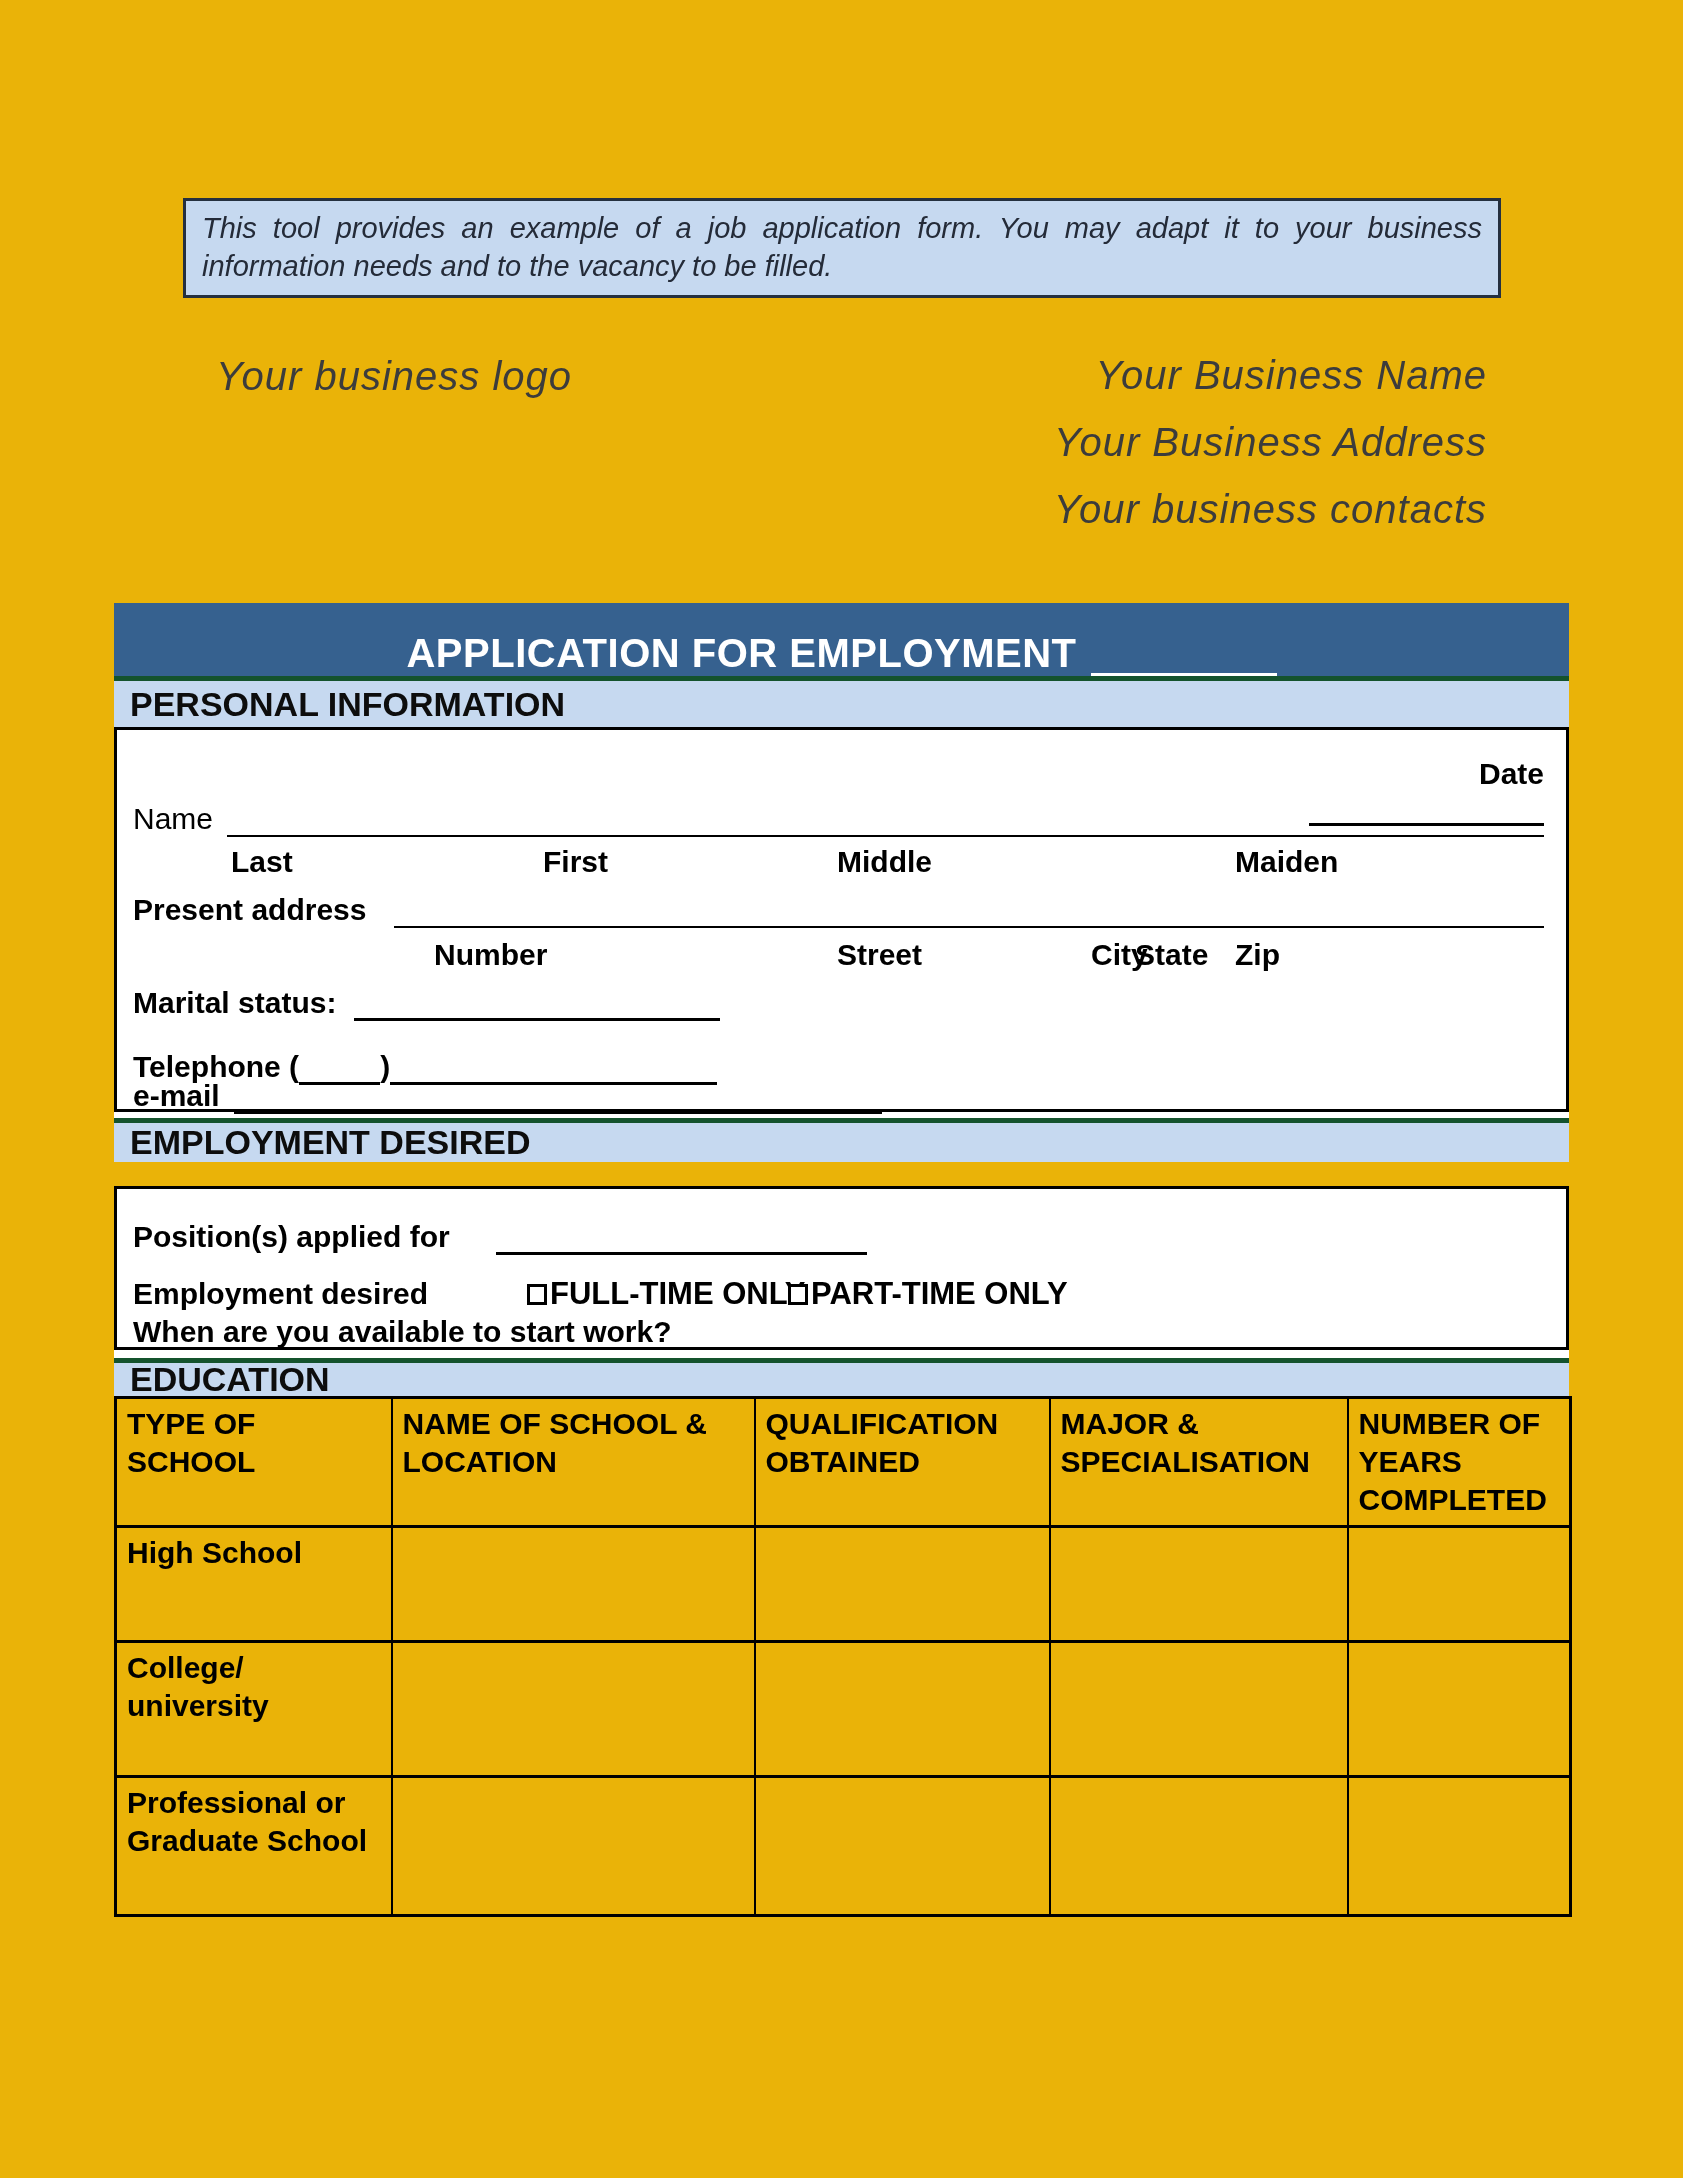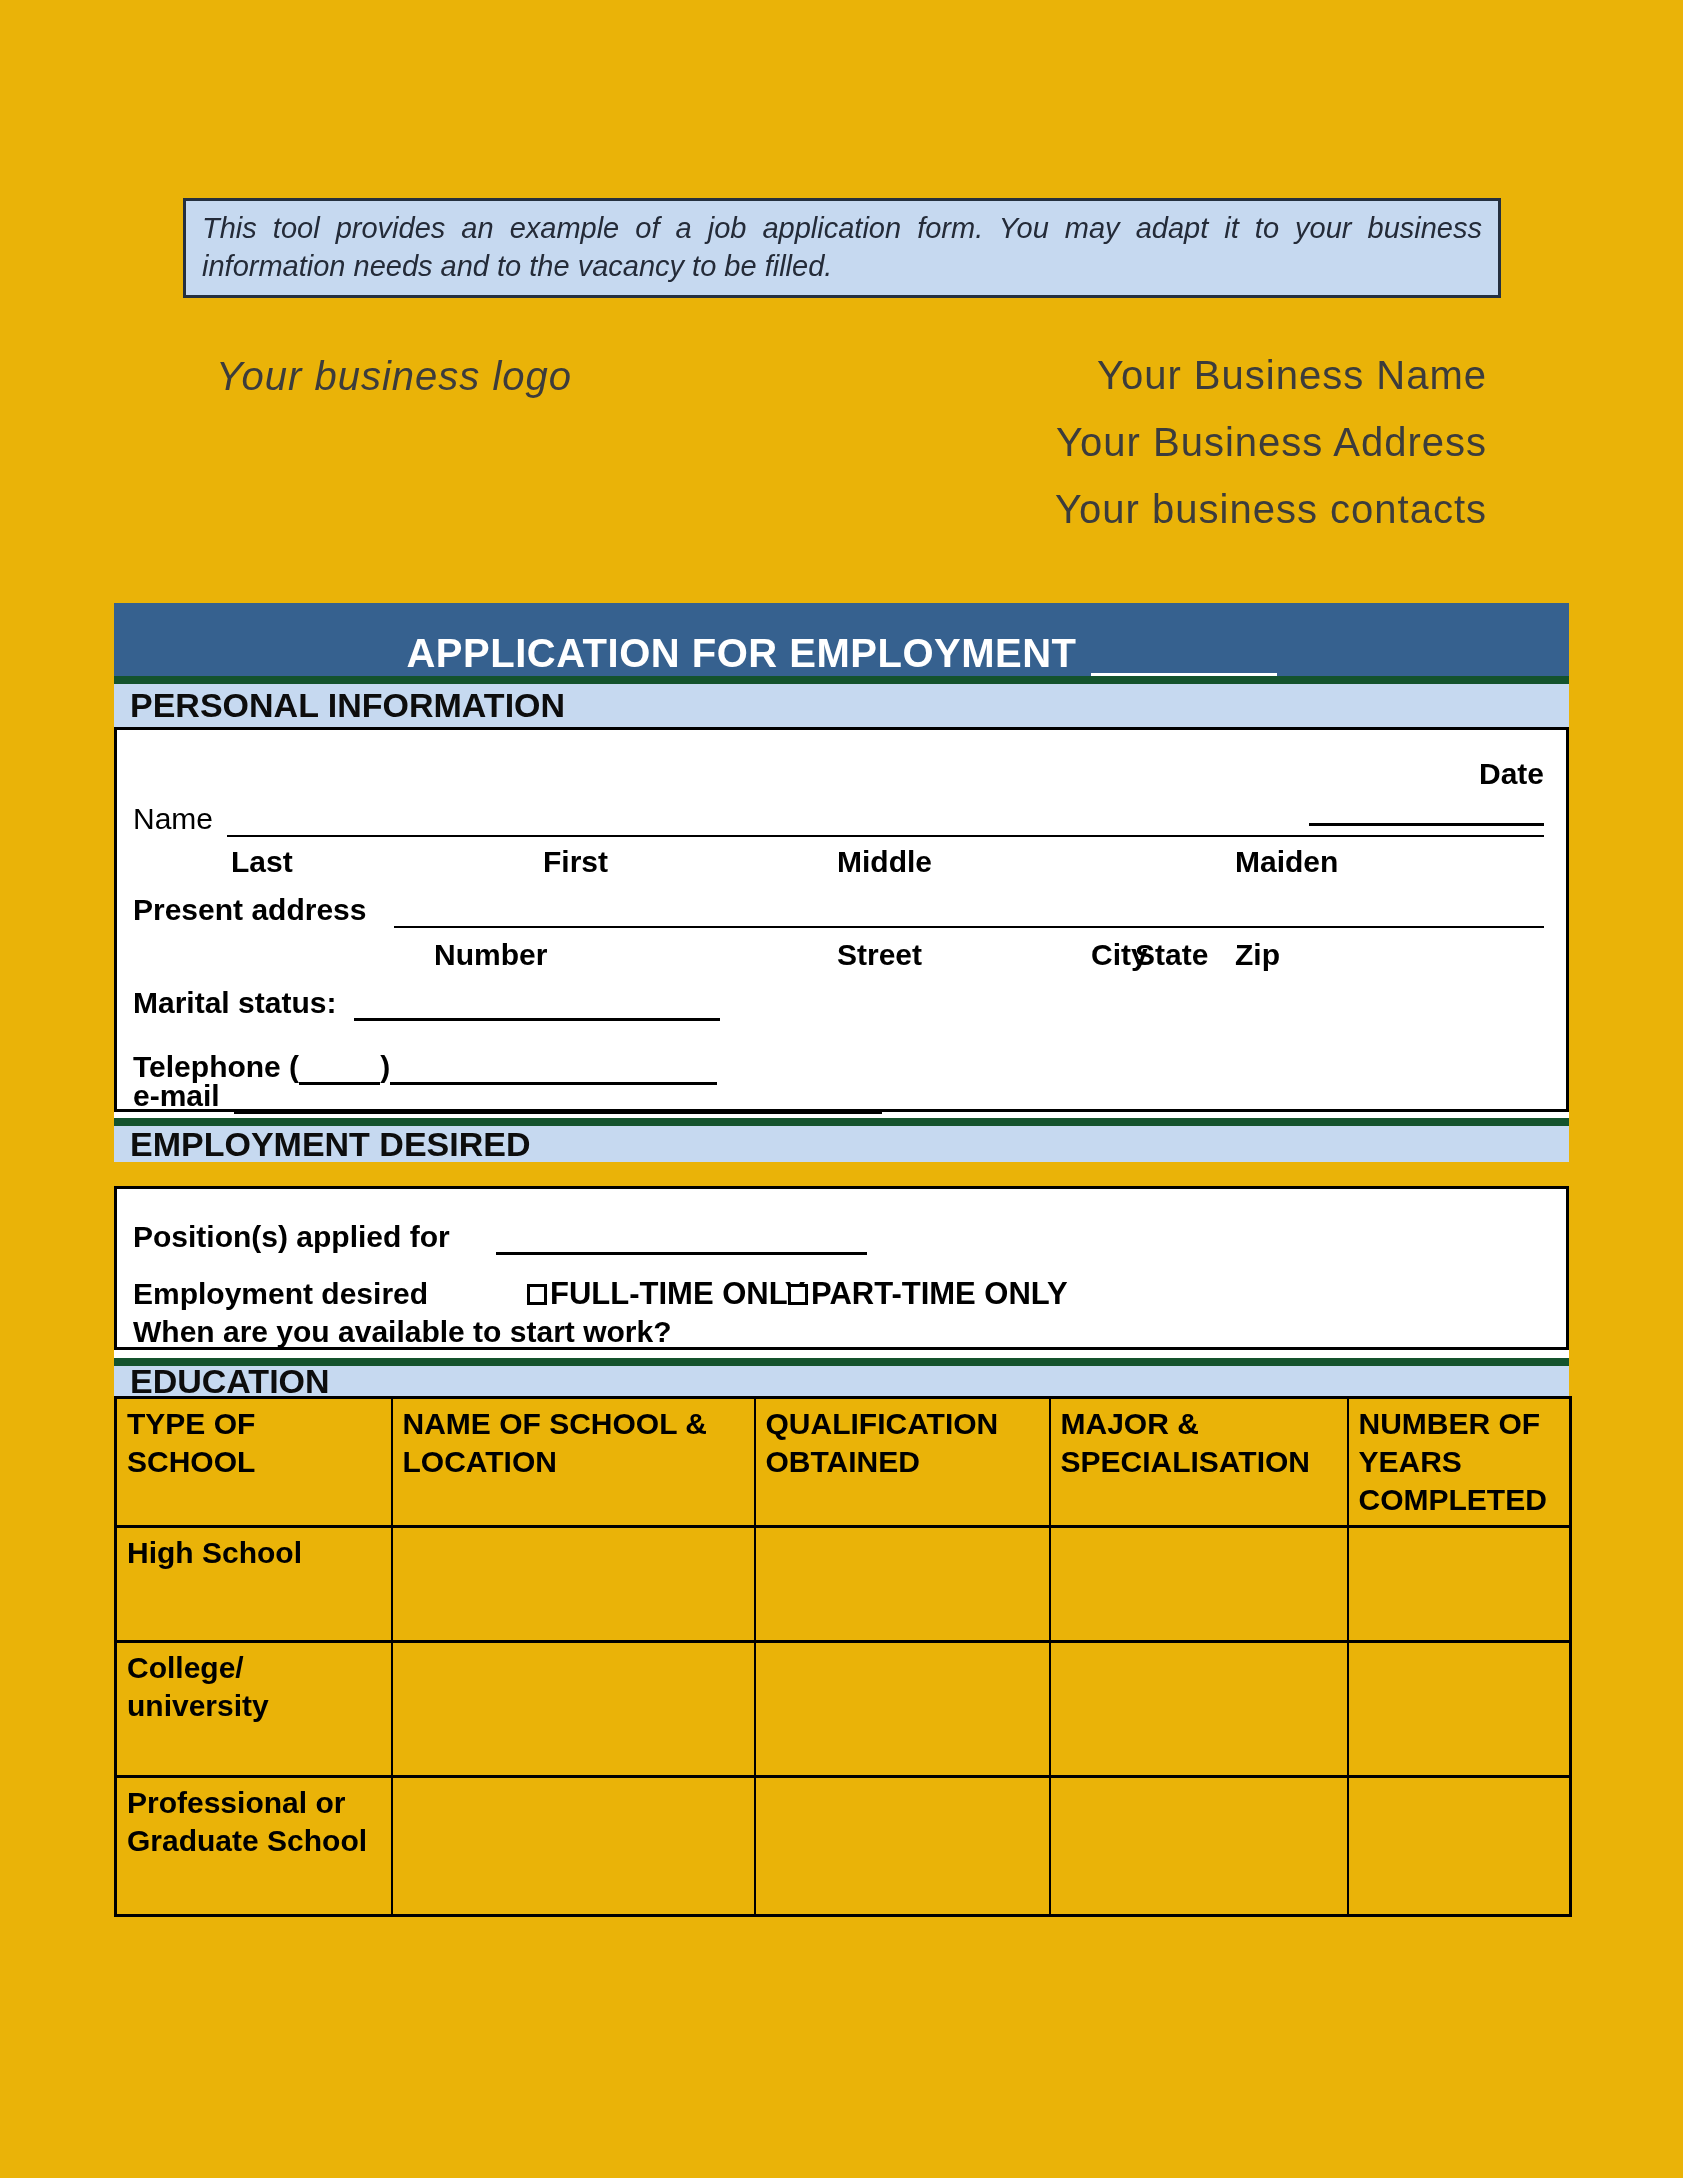--- a/index.html
+++ b/index.html
@@ -28,21 +28,21 @@
   
   .brandrow { position:absolute; left:0; top:342px; width:1683px; }
   .brand-logo {
     position:absolute; left:216px; top:12px;
     font-style:italic; font-weight:300;
     font-size:40px; color:#3c3c3c; letter-spacing:1px;
   }
   .brand-right {
     position:absolute; right:196px; top:0; width:792px;
     text-align:right;
-    font-weight:300;
+    font-style:italic; font-weight:300;
     font-size:40px; color:#3c3c3c; letter-spacing:1px;
     line-height:67px;
   }
   .brand-right div { margin-bottom:0px; }
 
   
   .formwrap { position:absolute; left:114px; top:603px; width:1455px; }
 
   .title-bar {
     height:73px; background:#36618f;
@@ -53,21 +53,21 @@
   .title-blank {
     display:inline-block; width:186px; height:30px;
     border-bottom:3px solid #ffffff; margin-left:14px;
   }
 
   .bar {
     background:#c6d9f0;
     display:flex; align-items:center;
     padding-left:16px;
     font-weight:bold; font-size:34px; color:#0d0d0d;
-    border-top:8px solid #14532d;
+    border-top:5px solid #14532d;
   }
   .bar.personal   { height:51px; }
   .bar.employment { height:44px; }
   .bar.education  { height:38px; }
 
   .box {
     position:relative;
     background:#ffffff;
     border:3px solid #000000;
   }

